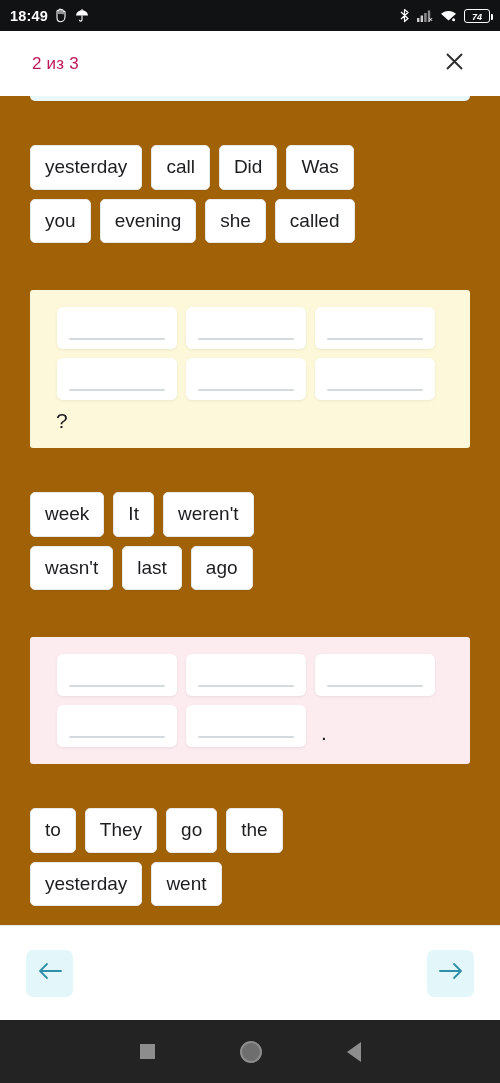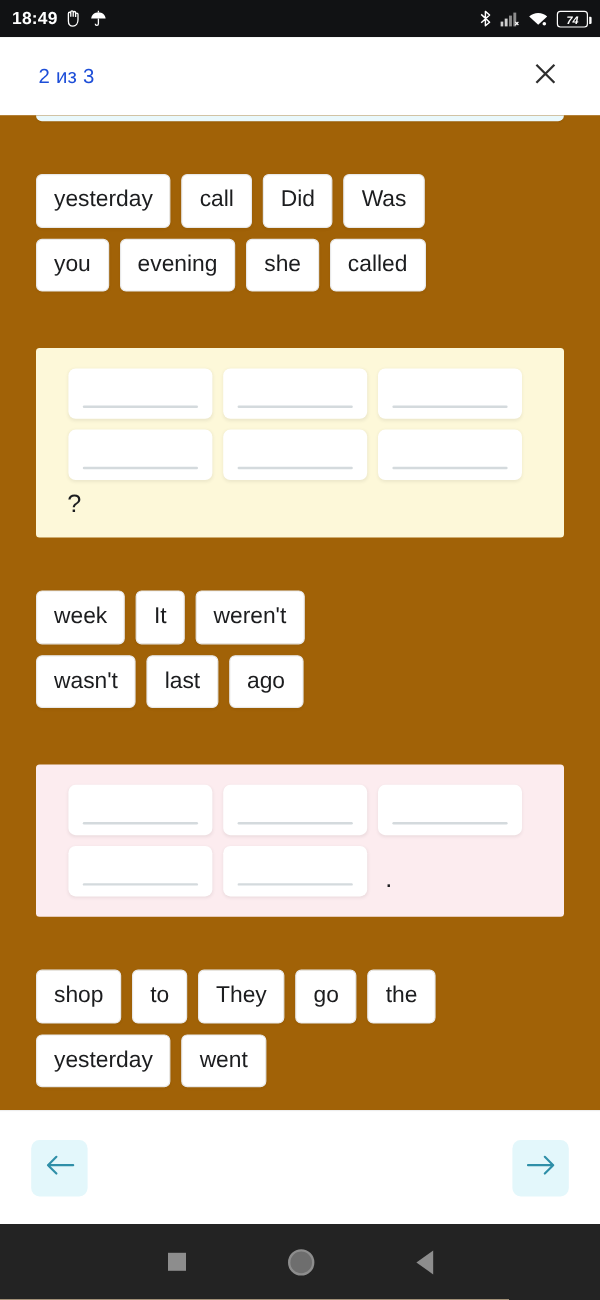--- a/index.html
+++ b/index.html
@@ -34,21 +34,21 @@
   }
   .battery span{ font-size:9px; font-weight:bold; line-height:1; color:#fff; }
 
   
   .header{
     height:65px; width:100%;
     background:#fff;
     display:flex; align-items:center;
     padding:0 28px 0 32px;
   }
-  .header-title{ font-size:17px; color:#1d4ed8; letter-spacing:.2px; }
+  .header-title{ font-size:17px; color:#be185d; letter-spacing:.2px; }
   .close-btn{
     margin-left:auto;
     width:36px; height:36px;
     display:flex; align-items:center; justify-content:center;
     cursor:pointer;
   }
 
   
   .content{
     position:absolute; top:96px; left:0; right:0; bottom:158px;
@@ -291,21 +291,20 @@
             <span class="slot-line"></span>
           </span>
         <span class="punct">.</span>
       </div>
     </div>
 
     <div class="gap-lg"></div>
 
     <div class="word-bank">
       <div class="chip-row">
-        <span class="chip">shop</span>
         <span class="chip">to</span>
         <span class="chip">They</span>
         <span class="chip">go</span>
         <span class="chip">the</span>
       </div>
       <div class="chip-row">
         <span class="chip">yesterday</span>
         <span class="chip">went</span>
       </div>
     </div>

